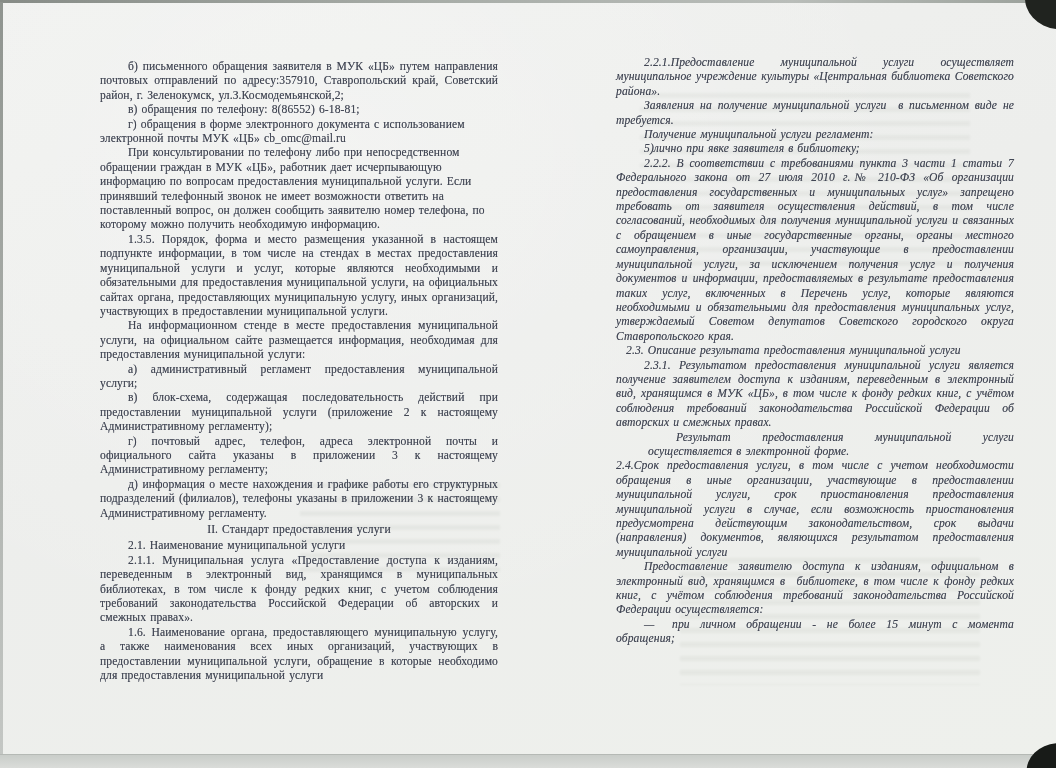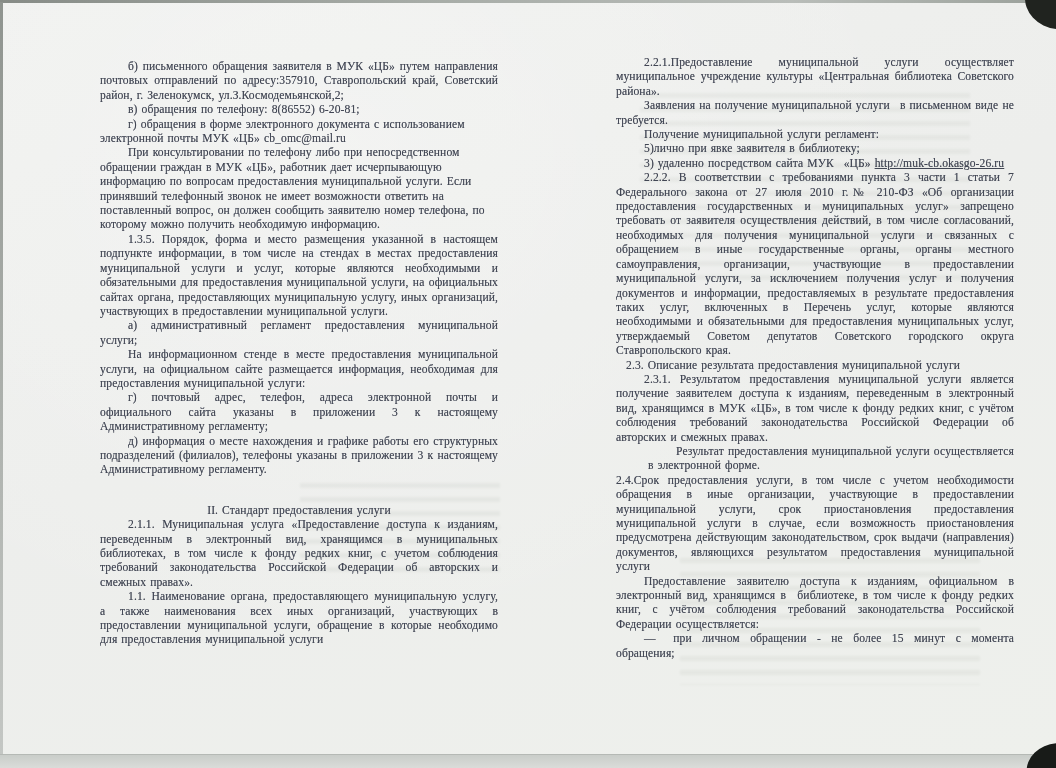--- a/index.html
+++ b/index.html
@@ -40,63 +40,64 @@
   
   .col{
     position:absolute;width:398px;
     font-size:11.6px;line-height:14.4px;
     color:#414654;
     text-align:justify;
     letter-spacing:.1px;word-spacing:1px;
     text-shadow:0 0 .5px rgba(63,68,82,.55);
   }
   .col-left{left:100px;top:60px;}
-  .col-right{left:616px;top:56px;}
+  .col-right{left:616px;top:56px;font-style:italic;}
   .para{margin:0;padding:0;}
   .ind{text-indent:28px;}
   .ind-sm{text-indent:10px;}
   .center{text-align:center;text-indent:0;}
-  .gap{margin-top:26px;}
+  .gap{margin-top:2px;}
   .ragged{text-align:left;}
   .padl{padding-left:32px;}
   .link{text-decoration:underline;}
 </style>
 </head>
 <body>
 
 <div class="stage">
   <div class="paper"></div>
 
   <div class="ghost ghost-a"></div>
   <div class="ghost ghost-b"></div>
   <div class="ghost ghost-c"></div>
 
   <div class="col col-left">
 
   <p class="para ind"><span>б) письменного обращения заявителя в МУК «ЦБ» путем направления почтовых отправлений по адресу:357910, Ставропольский край, Советский район, г. Зеленокумск, ул.З.Космодемьянской,2;</span></p>
-      <p class="para ind"><span>в) обращения по телефону: 8(86552) 6-20-81;</span></p>
+      <p class="para ind"><span>в) обращения по телефону: 8(86552) 6-18-81;</span></p>
       <p class="para ind ragged"><span>г) обращения в форме электронного документа с использованием электронной почты МУК «ЦБ» cb_omc@mail.ru</span></p>
       <p class="para ind ragged"><span>При консультировании по телефону либо при непосредственном обращении граждан в МУК «ЦБ», работник дает исчерпывающую информацию по вопросам предоставления муниципальной услуги. Если принявший телефонный звонок не имеет возможности ответить на поставленный вопрос, он должен сообщить заявителю номер телефона, по которому можно получить необходимую информацию.</span></p>
       <p class="para ind"><span>1.3.5. Порядок, форма и место размещения указанной в настоящем подпункте информации, в том числе на стендах в местах предоставления муниципальной услуги и услуг, которые являются необходимыми и обязательными для предоставления муниципальной услуги, на официальных сайтах органа, предоставляющих муниципальную услугу, иных организаций, участвующих в предоставлении муниципальной услуги.</span></p>
+      <p class="para ind"><span>На информационном стенде в месте предоставления муниципальной услуги, на официальном сайте размещается информация, необходимая для предоставления муниципальной услуги:</span></p>
       <p class="para ind"><span>а) административный регламент предоставления муниципальной услуги;</span></p>
-      <p class="para ind"><span>На информационном стенде в месте предоставления муниципальной услуги, на официальном сайте размещается информация, необходимая для предоставления муниципальной услуги:</span></p>
+      <p class="para ind"><span>в) блок-схема, содержащая последовательность действий при предоставлении муниципальной услуги (приложение 2 к настоящему Административному регламенту);</span></p>
       <p class="para ind"><span>г) почтовый адрес, телефон, адреса электронной почты и официального сайта указаны в приложении 3 к настоящему Административному регламенту;</span></p>
       <p class="para ind"><span>д) информация о месте нахождения и графике работы его структурных подразделений (филиалов), телефоны указаны в приложении 3 к настоящему Административному регламенту.</span></p>
       <p class="para center gap"><span>II. Стандарт предоставления услуги</span></p>
+      <p class="para ind gap"><span>2.1. Наименование муниципальной услуги</span></p>
       <p class="para ind"><span>2.1.1. Муниципальная услуга «Предоставление доступа к изданиям, переведенным в электронный вид, хранящимся в муниципальных библиотеках, в том числе к фонду редких книг, с учетом соблюдения требований законодательства Российской Федерации об авторских и смежных правах».</span></p>
-      <p class="para ind"><span>1.1. Наименование органа, предоставляющего муниципальную услугу, а также наименования всех иных организаций, участвующих в предоставлении муниципальной услуги, обращение в которые необходимо для предоставления муниципальной услуги</span></p>
+      <p class="para ind"><span>1.6. Наименование органа, предоставляющего муниципальную услугу, а также наименования всех иных организаций, участвующих в предоставлении муниципальной услуги, обращение в которые необходимо для предоставления муниципальной услуги</span></p>
     </div>
 
   <div class="col col-right">
 
   <p class="para ind"><span>2.2.1.Предоставление муниципальной услуги осуществляет муниципальное учреждение культуры «Центральная библиотека Советского района».</span></p>
       <p class="para ind"><span>Заявления на получение муниципальной услуги  в письменном виде не требуется.</span></p>
       <p class="para ind ragged"><span>Получение муниципальной услуги регламент:</span></p>
       <p class="para ind ragged"><span>5)лично при явке заявителя в библиотеку;</span></p>
-      <p class="para ind ragged"><span>3) удаленно посредством сайта МУК  «ЦБ» </span><span class="link">http://muk-cb.okasgo-26.ru</span></p>
       <p class="para ind"><span>2.2.2. В соответствии с требованиями пункта 3 части 1 статьи 7 Федерального закона от 27 июля 2010 г.№ 210-ФЗ «Об организации предоставления государственных и муниципальных услуг» запрещено требовать от заявителя осуществления действий, в том числе согласований, необходимых для получения муниципальной услуги и связанных с обращением в иные государственные органы, органы местного самоуправления, организации, участвующие в предоставлении муниципальной услуги, за исключением получения услуг и получения документов и информации, предоставляемых в результате предоставления таких услуг, включенных в Перечень услуг, которые являются необходимыми и обязательными для предоставления муниципальных услуг, утверждаемый Советом депутатов Советского городского округа Ставропольского края.</span></p>
       <p class="para ind-sm"><span>2.3. Описание результата предоставления муниципальной услуги</span></p>
       <p class="para ind"><span>2.3.1. Результатом предоставления муниципальной услуги является получение заявителем доступа к изданиям, переведенным в электронный вид, хранящимся в МУК «ЦБ», в том числе к фонду редких книг, с учётом соблюдения требований законодательства Российской Федерации об авторских и смежных правах.</span></p>
       <p class="para ind padl"><span>Результат предоставления муниципальной услуги осуществляется в электронной форме.</span></p>
       <p class="para"><span>2.4.Срок предоставления услуги, в том числе с учетом необходимости обращения в иные организации, участвующие в предоставлении муниципальной услуги, срок приостановления предоставления муниципальной услуги в случае, если возможность приостановления предусмотрена действующим законодательством, срок выдачи (направления) документов, являющихся результатом предоставления муниципальной услуги</span></p>
       <p class="para ind"><span>Предоставление заявителю доступа к изданиям, официальном в электронный вид, хранящимся в  библиотеке, в том числе к фонду редких книг, с учётом соблюдения требований законодательства Российской Федерации осуществляется:</span></p>
       <p class="para ind"><span>—  при личном обращении - не более 15 минут с момента обращения;</span></p>
     </div>
 
   <div class="edge-top"></div>

